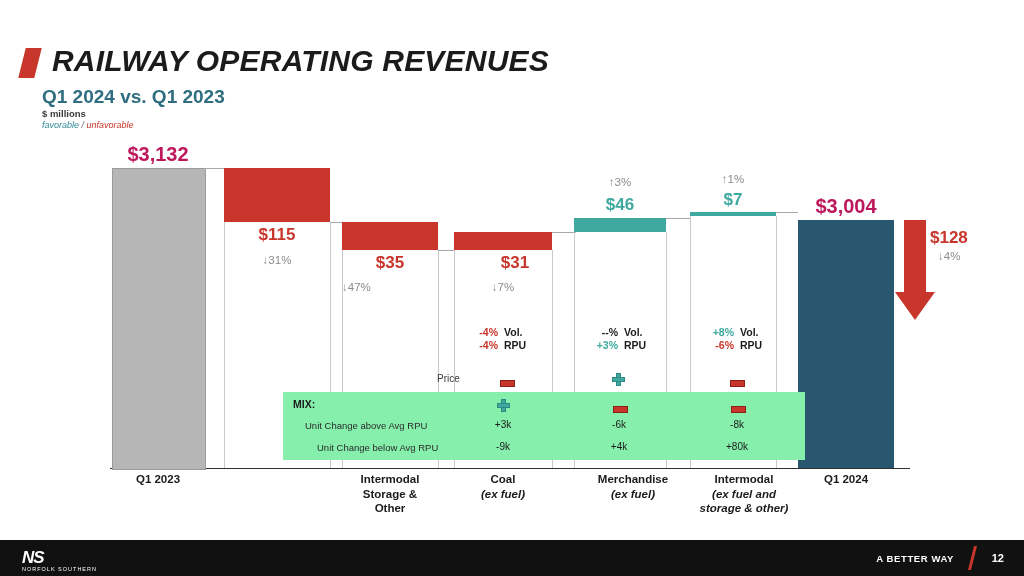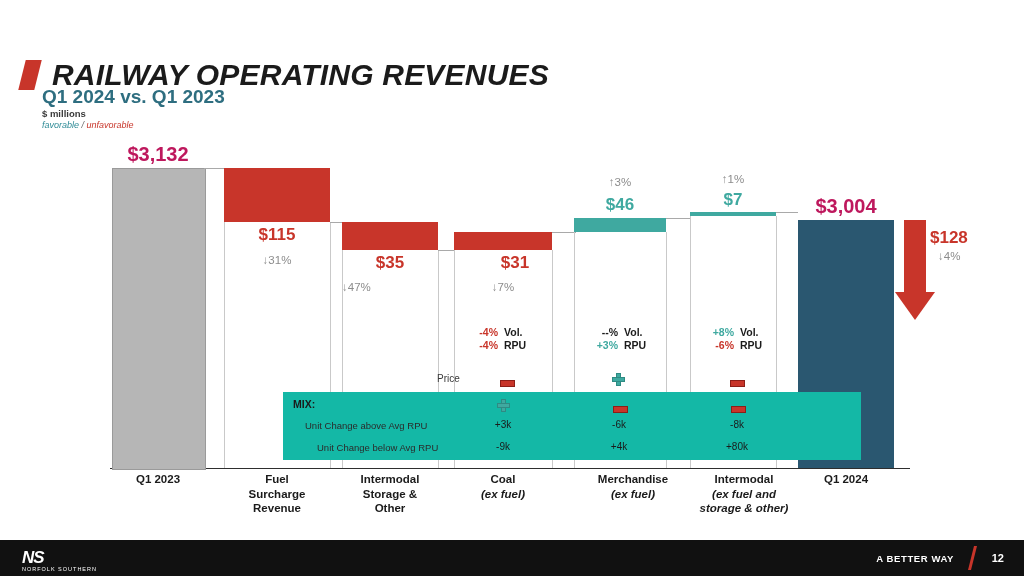--- a/index.html
+++ b/index.html
@@ -2,21 +2,21 @@
 <html><head>
 <meta charset="utf-8">
 <style>
   html,body{margin:0;padding:0;}
   body{
     width:1024px;height:576px;background:#ffffff;
     font-family:"Liberation Sans", sans-serif;
     position:relative;overflow:hidden;
   }
   
-  .title-row{position:absolute;left:22px;top:44px;display:flex;align-items:center;margin-top:14px;}
+  .title-row{position:absolute;left:22px;top:44px;display:flex;align-items:flex-end;}
   .title-bar{width:16px;height:30px;background:#c8352a;transform:skewX(-14deg);margin-right:14px;}
   .title{
     font-size:30px;font-style:italic;font-weight:bold;color:#1b1b1b;letter-spacing:.2px;
   }
   .subtitle{
     position:absolute;left:42px;top:86px;font-size:19px;font-weight:bold;color:#2e6e80;
   }
   .units{position:absolute;left:42px;top:108px;font-size:9.5px;font-weight:bold;color:#3a3a3a;}
   .legend{position:absolute;left:42px;top:120px;font-size:9px;font-style:italic;}
   .legend .fav{color:#2e8b96;}
@@ -44,21 +44,21 @@
   .vol-block .r{color:#c8352a;}
   .vol-block .t{color:#3fa9a0;}
   .vol-block .k{color:#1b1b1b;}
   .vol-row{display:flex;gap:6px;}
   .vol-row .lab{width:34px;text-align:right;}
 
   .price-row{position:absolute;font-size:10px;color:#3a3a3a;}
 
   
   .mix{
-    position:absolute;left:283px;top:252px;width:578px;height:68px;background:#14b8a6;
+    position:absolute;left:283px;top:252px;width:522px;height:68px;background:#86efac;
   }
   .mix-title{position:absolute;left:10px;top:6px;font-size:10.5px;font-weight:bold;color:#1b1b1b;}
   .mix-row-label{position:absolute;font-size:9.5px;color:#2b2b2b;}
   .mix-cell{position:absolute;font-size:10px;color:#1b1b1b;text-align:center;width:60px;}
 
   
   .minus-ic{display:inline-block;width:13px;height:5px;background:#c8352a;border:1px solid #8c1f18;vertical-align:middle;}
   .plus-ic{display:inline-block;position:relative;width:13px;height:13px;vertical-align:middle;}
   .plus-ic:before,.plus-ic:after{content:"";position:absolute;background:#3fa9a0;border:1px solid #2e8b83;}
   .plus-ic:before{left:4px;top:0;width:3px;height:11px;}
@@ -206,25 +206,20 @@
 
     <div class="mix-row-label" style="left:34px;top:50px;text-align:center;">Unit Change below Avg RPU</div>
     <div class="mix-cell" style="left:190px;top:49px;">-9k</div>
     <div class="mix-cell" style="left:306px;top:49px;">+4k</div>
     <div class="mix-cell" style="left:424px;top:49px;">+80k</div>
   </div>
 
   <div class="xlab" style="left:103px;">
     <div>Q1 2023</div>
   </div>
-  <div class="xlab" style="left:222px;">
-    <div>Fuel</div>
-    <div>Surcharge</div>
-    <div>Revenue</div>
-  </div>
   <div class="xlab" style="left:335px;">
     <div>Intermodal</div>
     <div>Storage &amp;</div>
     <div>Other</div>
   </div>
   <div class="xlab" style="left:448px;">
     <div>Coal</div>
     <div><i>(ex fuel)</i></div>
   </div>
   <div class="xlab" style="left:578px;">

